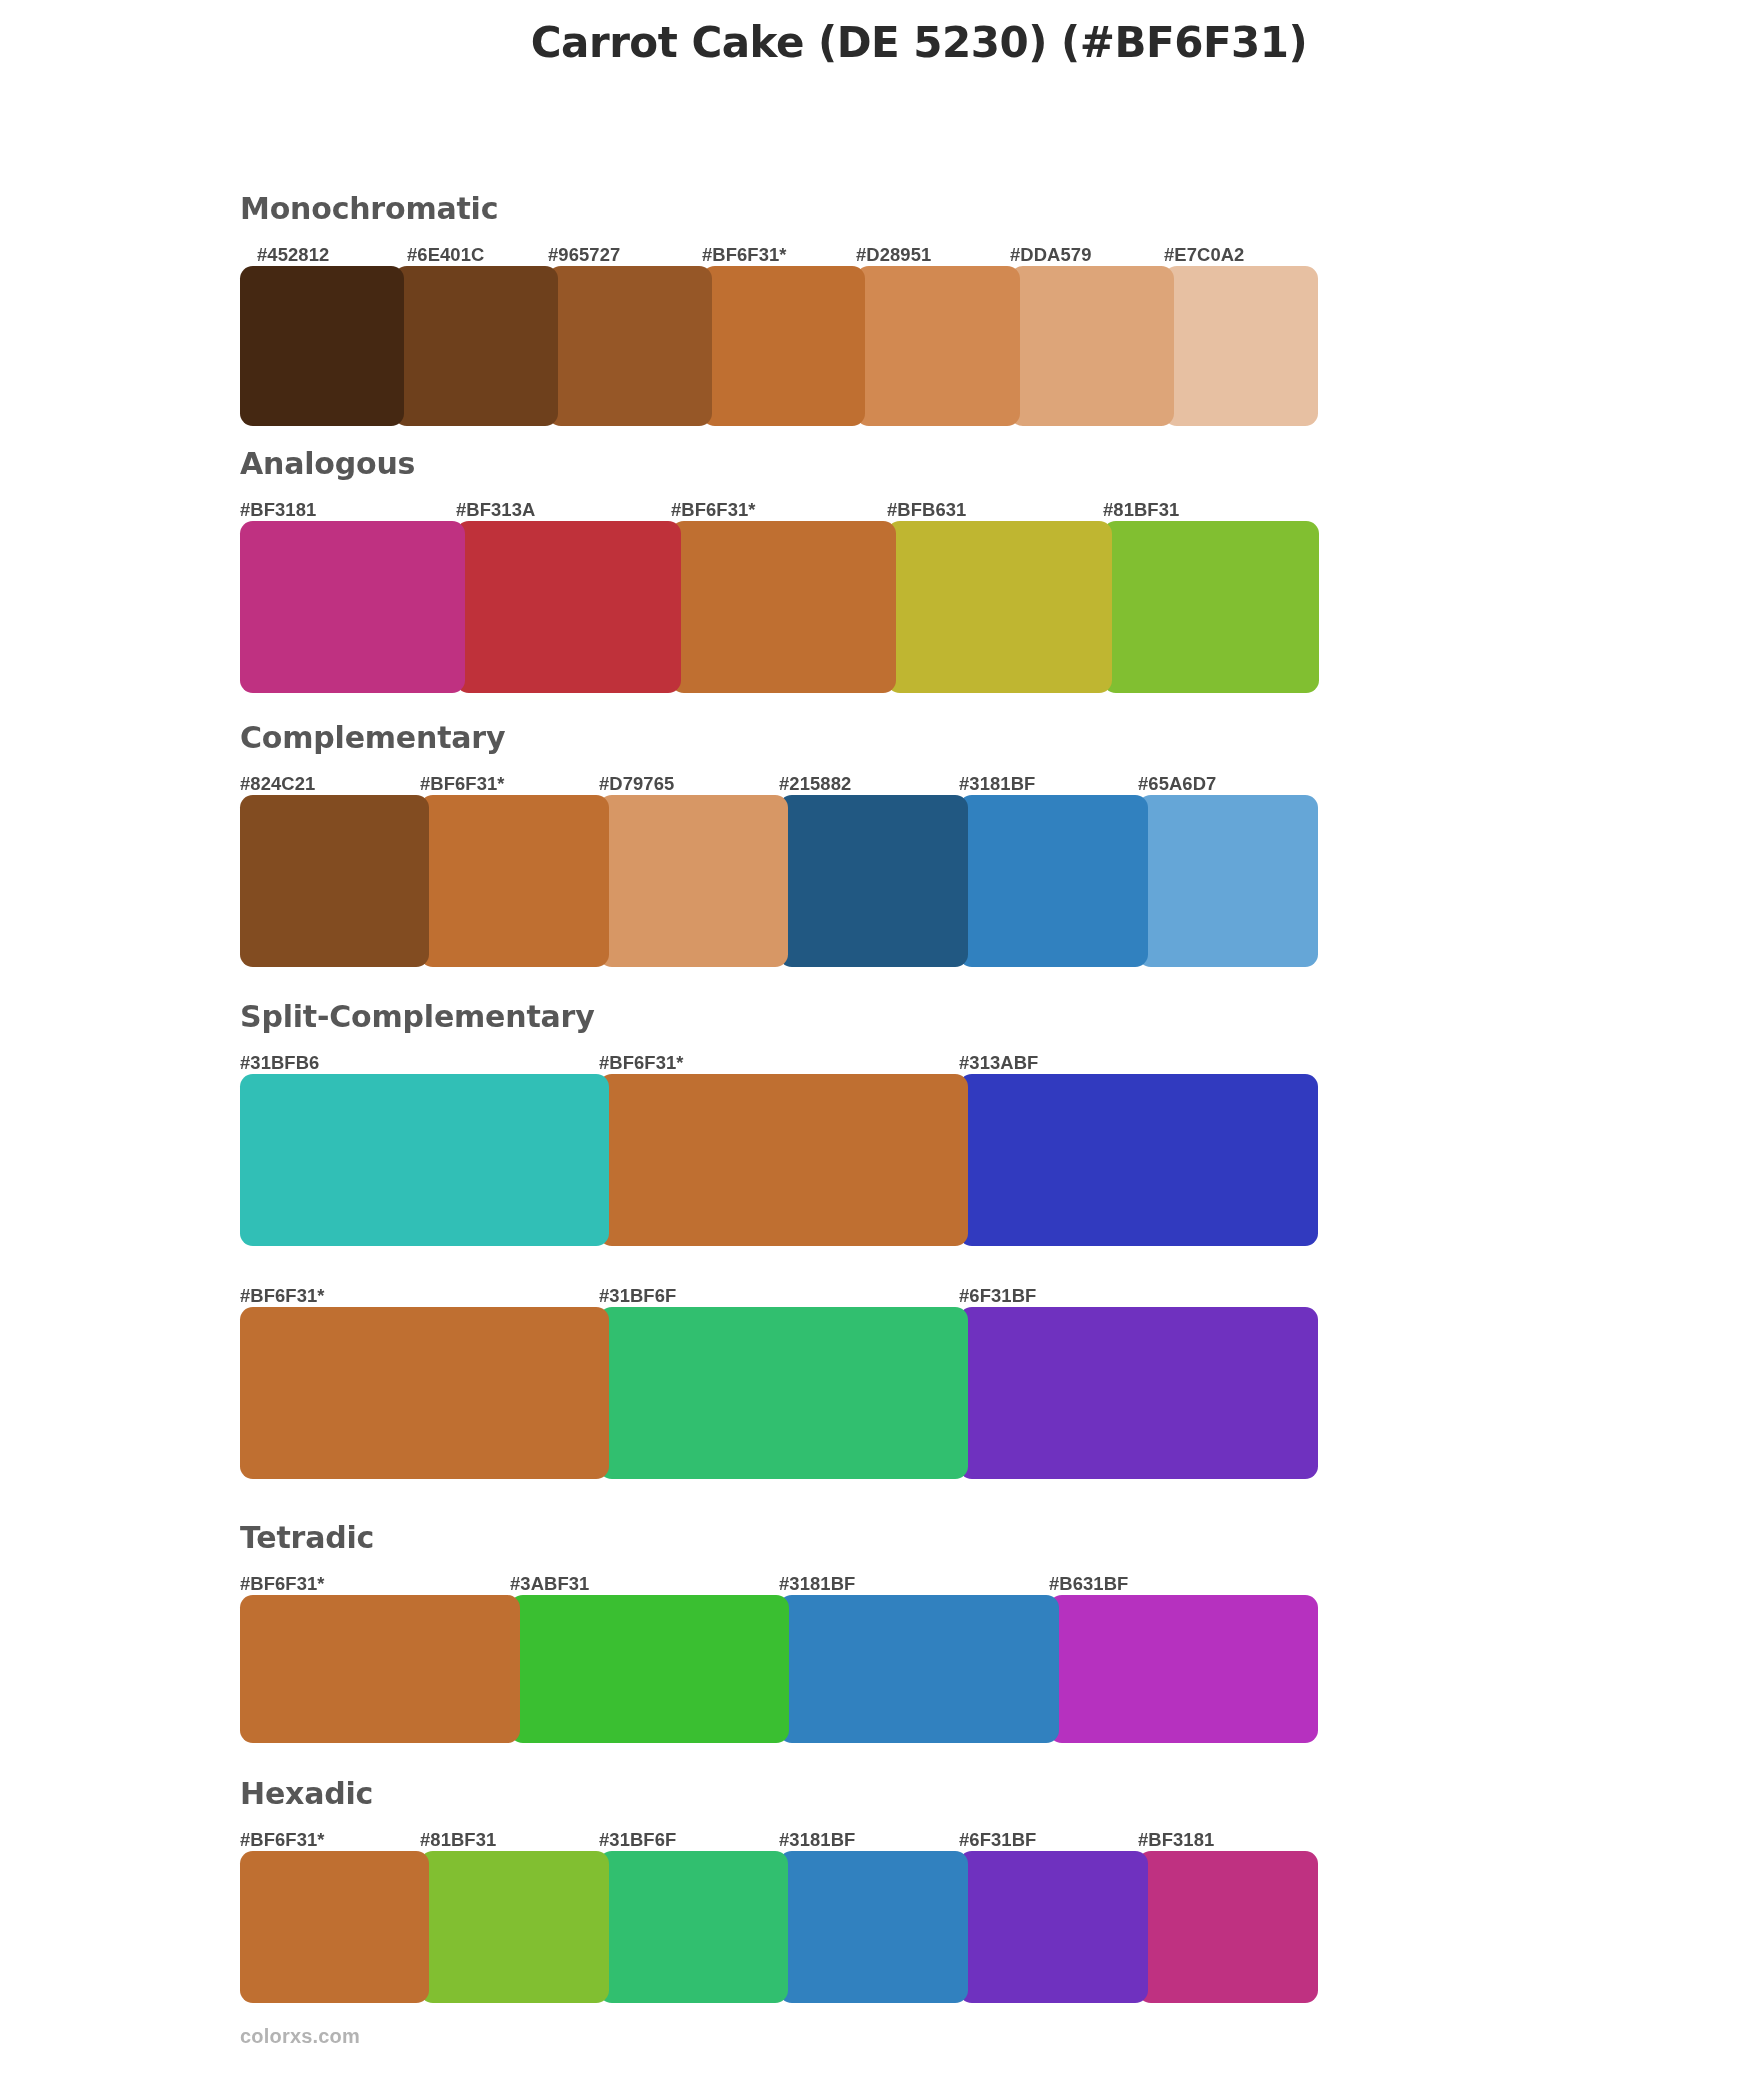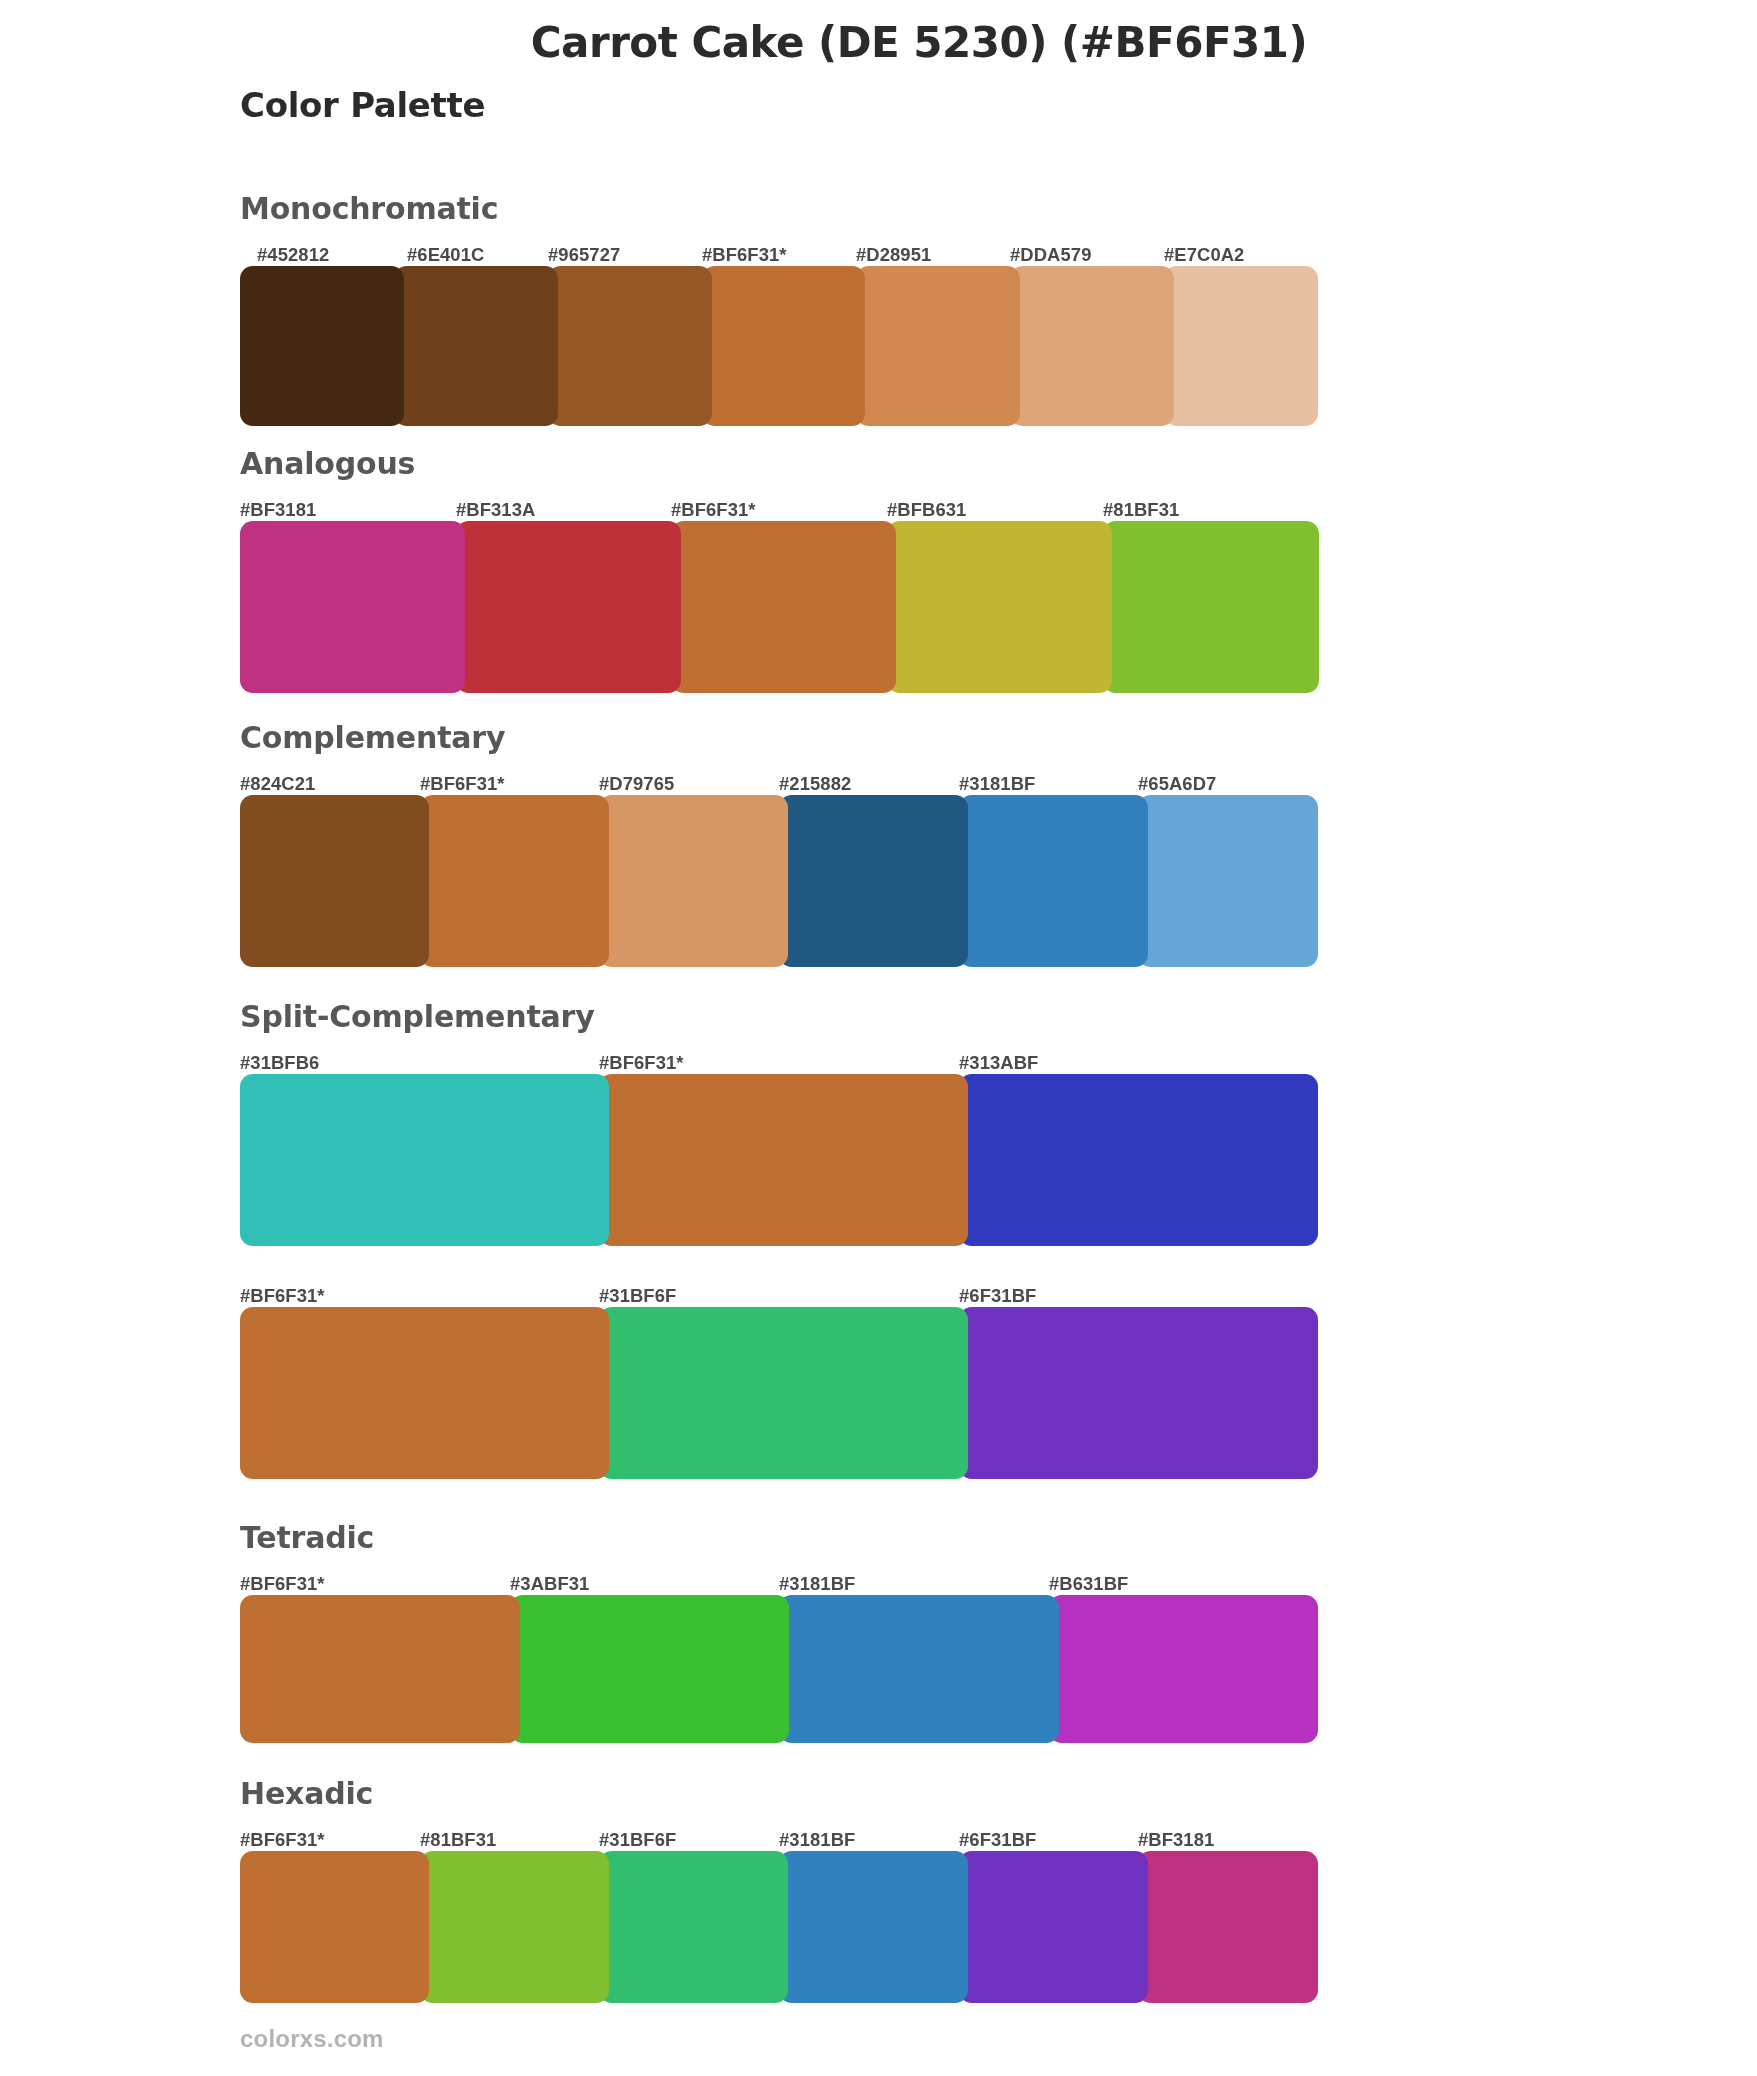--- a/index.html
+++ b/index.html
@@ -104,34 +104,33 @@
     top: 0;
     border-radius: 12.8px;
   }
 
   
   .footer {
     position: absolute;
     left: 240px;
     top: 2025px;
     font-family: "Liberation Sans", sans-serif;
-    font-size: 24px;
+    font-size: 20px;
     font-weight: bold;
     color: #b3b3b3;
     letter-spacing: 0.2px;
   }
 </style>
 </head>
 <body>
 
 <div class="page">
 
   <div class="header">
     <div class="page-title">Carrot Cake (DE 5230) (#BF6F31)</div>
-    <div class="page-subtitle">Color Palette</div>
   </div>
 
   <div class="sections" id="sections-root">
       <div class="section" style="top: 192px;">
         <div class="section-heading">Monochromatic</div>
         <div class="swatch-labels">
           <div class="swatch-label" style="left: 17px;">#452812</div>
           <div class="swatch-label" style="left: 140px; margin-left: 27px;">#6E401C</div>
           <div class="swatch-label" style="left: 308px;">#965727</div>
           <div class="swatch-label" style="left: 462px;">#BF6F31*</div>

